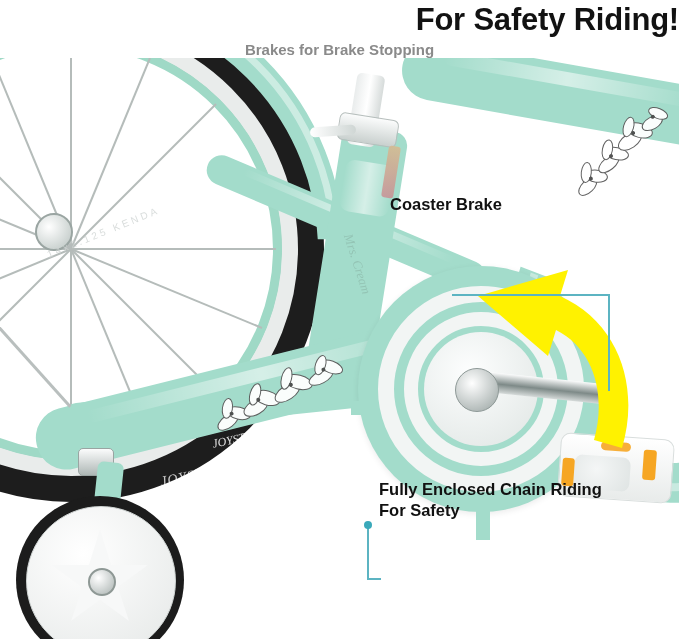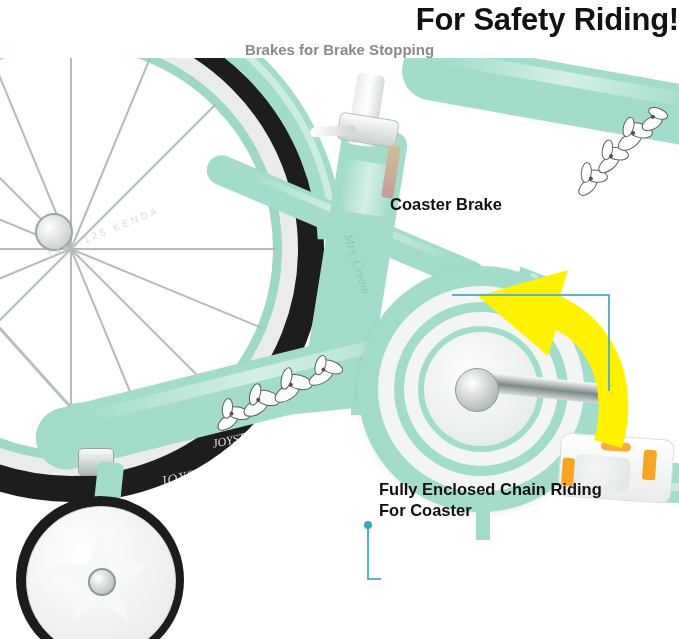--- a/index.html
+++ b/index.html
@@ -546,16 +546,16 @@
     <div class="cline cl-dot"></div>
 
   </div>
 
   <div class="callout-label callout-upper">
     <div>Coaster Brake</div>
   </div>
 
   <div class="callout-label callout-lower">
     <div>Fully Enclosed Chain Riding</div>
-    <div>For Coaster</div>
+    <div>For Safety</div>
   </div>
 
 </div>
 
 </body></html>

